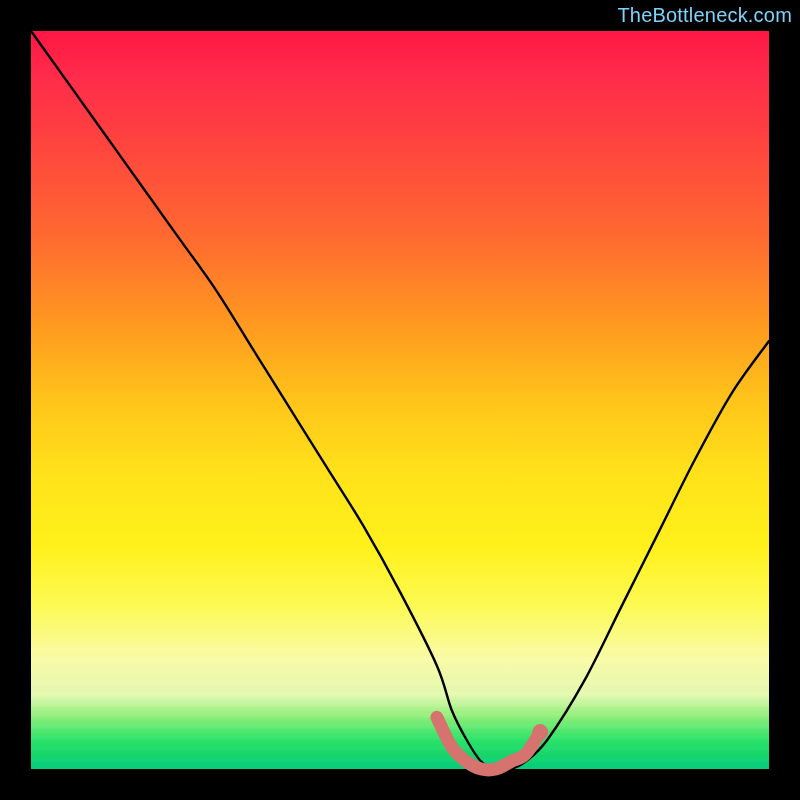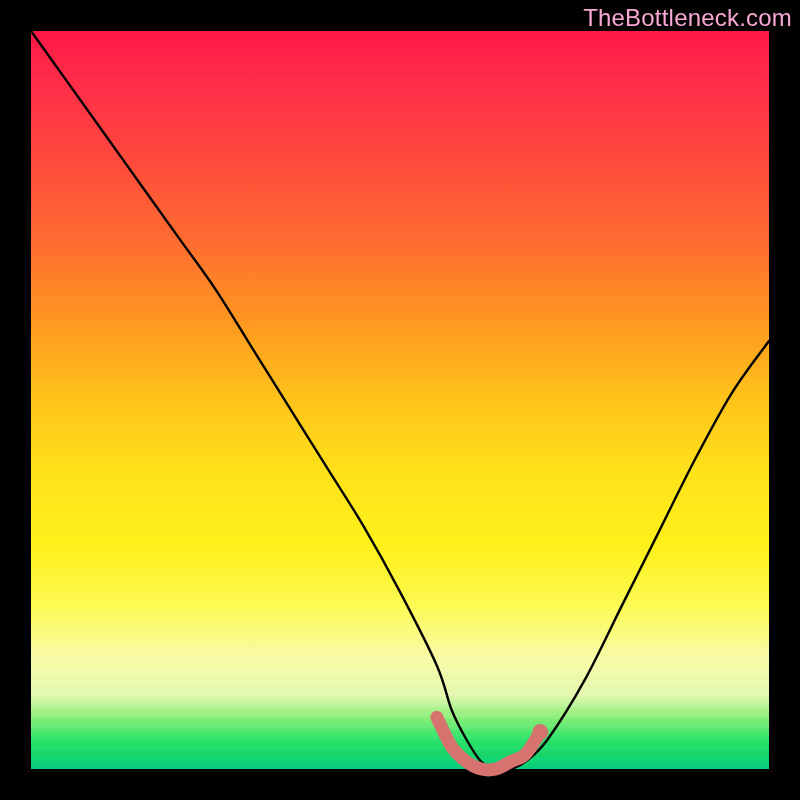--- a/index.html
+++ b/index.html
@@ -62,22 +62,22 @@
         rgba(0,0,0,0.04) 5px,
         rgba(0,0,0,0.04) 11px
       );
     mix-blend-mode: overlay;
     opacity: 0.6;
   }
   .watermark {
     position: absolute;
     top: 4px;
     right: 8px;
-    color: #f9a8d4;
-    font-size: 24px;
+    color: #7dd3fc;
+    font-size: 20px;
     letter-spacing: 0.2px;
     user-select: none;
   }
   svg.curve {
     position: absolute;
     left: 31px;
     top: 31px;
     width: 738px;
     height: 738px;
     overflow: visible;

